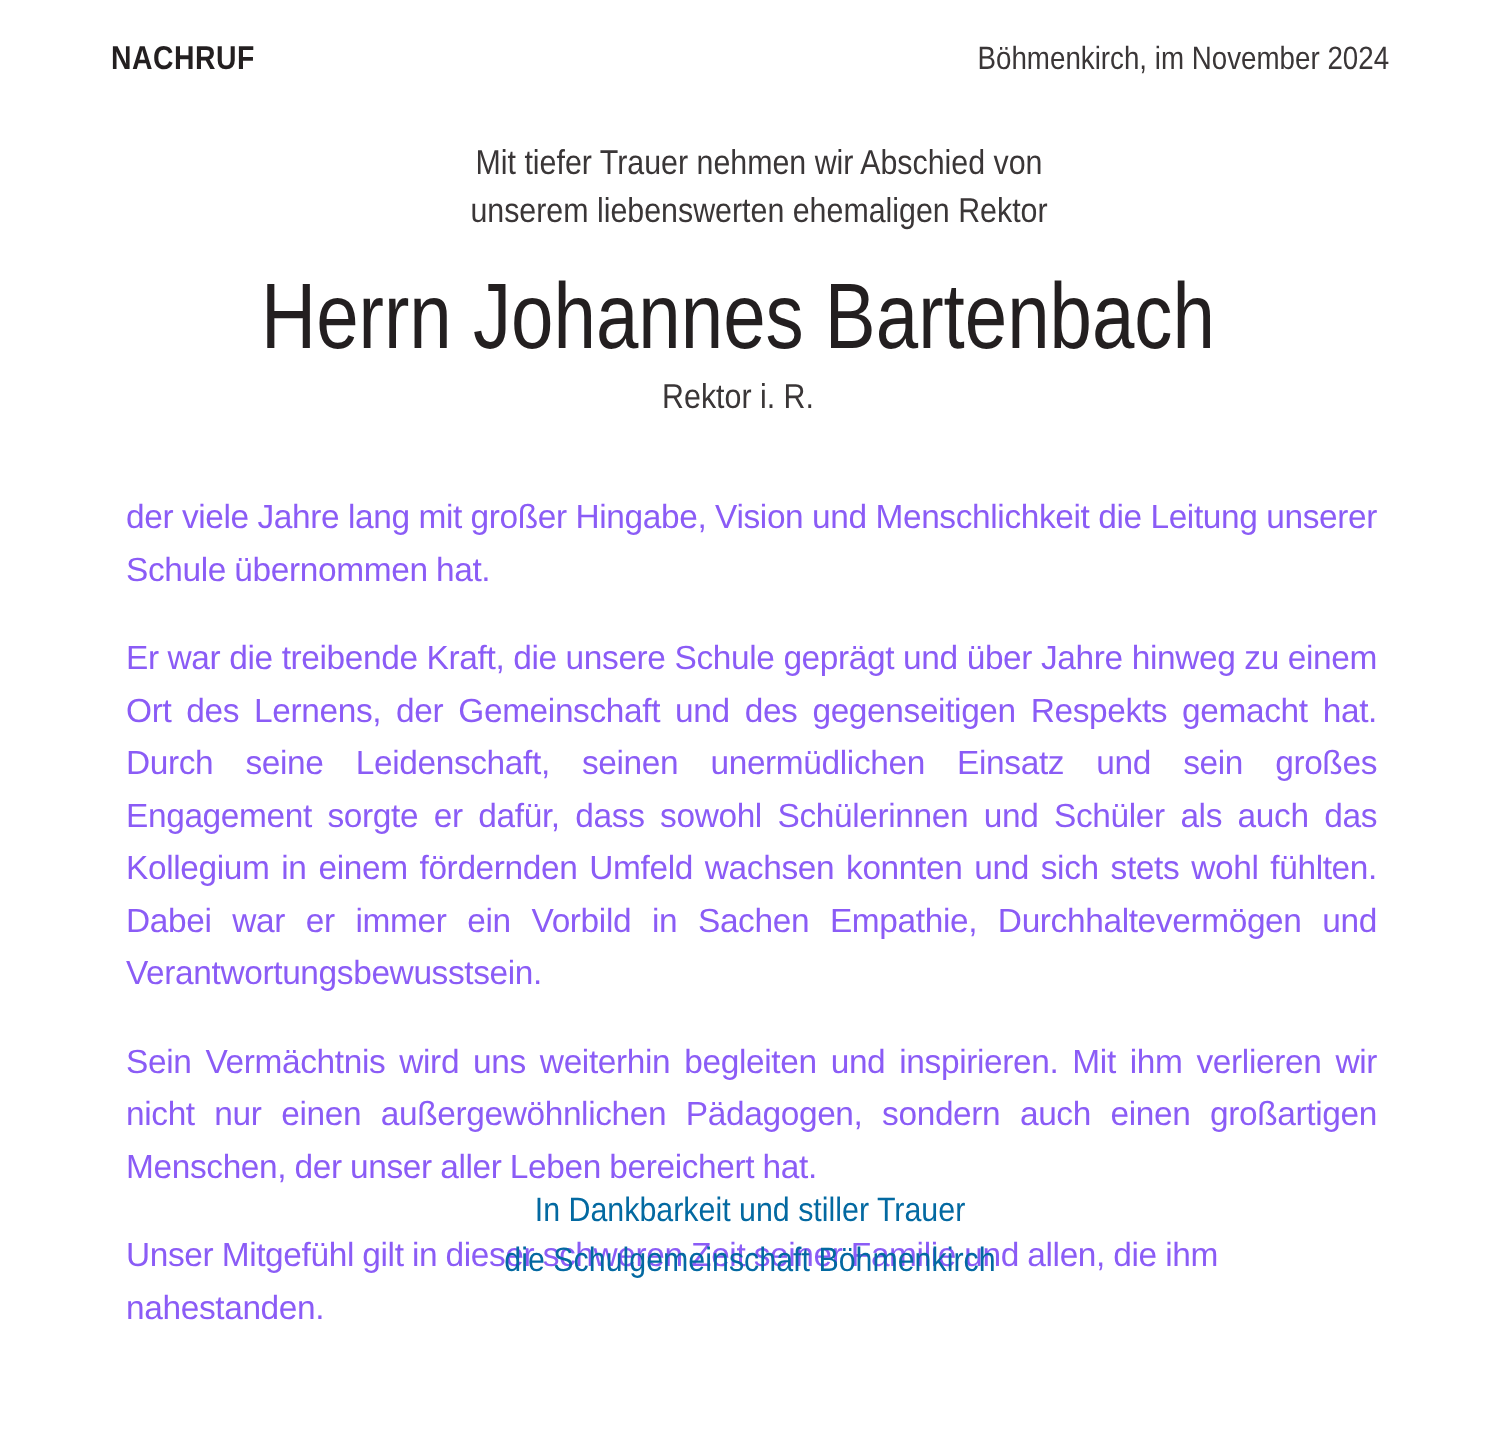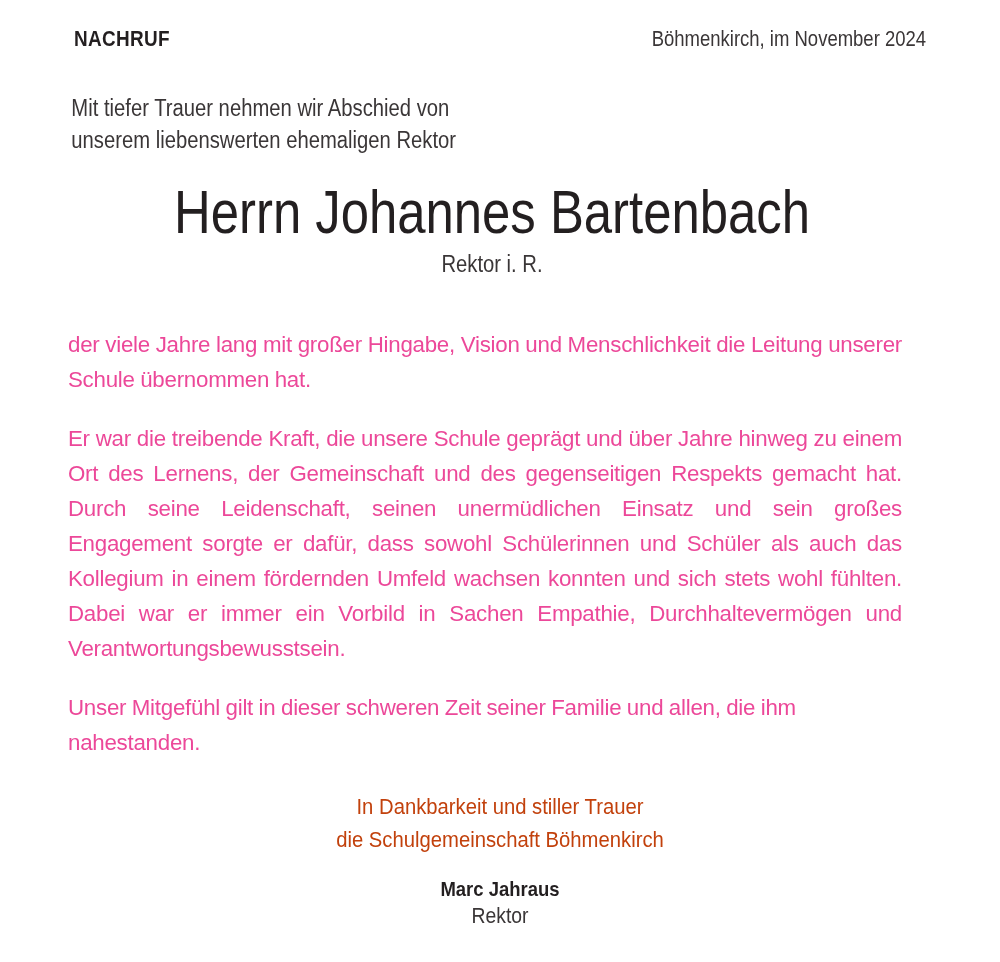--- a/index.html
+++ b/index.html
@@ -57,21 +57,21 @@
     transform-origin: right center;
     white-space: nowrap;
   }
 
   
   .intro {
     position: absolute;
     top: 92px;
     left: 12px;
     right: 0;
-    text-align: left;
+    text-align: center;
     color: #3a3637;
   }
 
   .intro-line {
     font-size: 23px;
     line-height: 32px;
     transform: scaleX(0.88);
     white-space: nowrap;
   }
 
@@ -99,23 +99,23 @@
     line-height: 28px;
     color: #3a3637;
     transform: scaleX(0.88);
     white-space: nowrap;
   }
 
   
   .body {
     position: absolute;
     top: 327px;
-    left: 68px;
+    left: 84px;
     width: 834px;
-    color: #ec4899;
+    color: #8b5cf6;
   }
 
   .body p {
     margin: 0 0 24px 0;
     font-size: 22.3px;
     line-height: 35px;
     text-align: justify;
     text-justify: inter-word;
     letter-spacing: -0.25px;
     word-spacing: -0.4px;
@@ -129,21 +129,21 @@
     text-align: left;
   }
 
   
   .closing {
     position: absolute;
     top: 790px;
     left: 0;
     right: 0;
     text-align: center;
-    color: #c2410c;
+    color: #0369a1;
   }
 
   .closing-line {
     font-size: 22.5px;
     line-height: 33px;
     transform: scaleX(0.9);
     white-space: nowrap;
   }
 
   
@@ -196,29 +196,26 @@
     </div>
 
     <div class="name-block">
       <div class="deceased-name">Herrn Johannes Bartenbach</div>
       <div class="deceased-role">Rektor i. R.</div>
     </div>
 
     <div class="body">
       <p>der viele Jahre lang mit großer Hingabe, Vision und Menschlichkeit die Leitung unserer Schule übernommen hat.</p>
       <p>Er war die treibende Kraft, die unsere Schule geprägt und über Jahre hinweg zu einem Ort des Lernens, der Gemeinschaft und des gegenseitigen Respekts gemacht hat. Durch seine Leidenschaft, seinen unermüdlichen Einsatz und sein großes Engagement sorgte er dafür, dass sowohl Schülerinnen und Schüler als auch das Kollegium in einem fördernden Umfeld wachsen konnten und sich stets wohl fühlten. Dabei war er immer ein Vorbild in Sachen Empathie, Durchhaltevermögen und Verantwortungsbewusstsein.</p>
+      <p>Sein Vermächtnis wird uns weiterhin begleiten und inspirieren. Mit ihm verlieren wir nicht nur einen außergewöhnlichen Pädagogen, sondern auch einen großartigen Menschen, der unser aller Leben bereichert hat.</p>
       <p class="no-justify">Unser Mitgefühl gilt in dieser schweren Zeit seiner Familie und allen, die ihm nahestanden.</p>
     </div>
 
     <div class="closing">
       <div class="closing-line">In Dankbarkeit und stiller Trauer</div>
       <div class="closing-line">die Schulgemeinschaft Böhmenkirch</div>
     </div>
 
     <div class="signatures">
-      <div class="sig">
-        <div class="sig-name">Marc Jahraus</div>
-        <div class="sig-role">Rektor</div>
-      </div>
     </div>
 
   </div>
 </div>
 
 </body></html>

